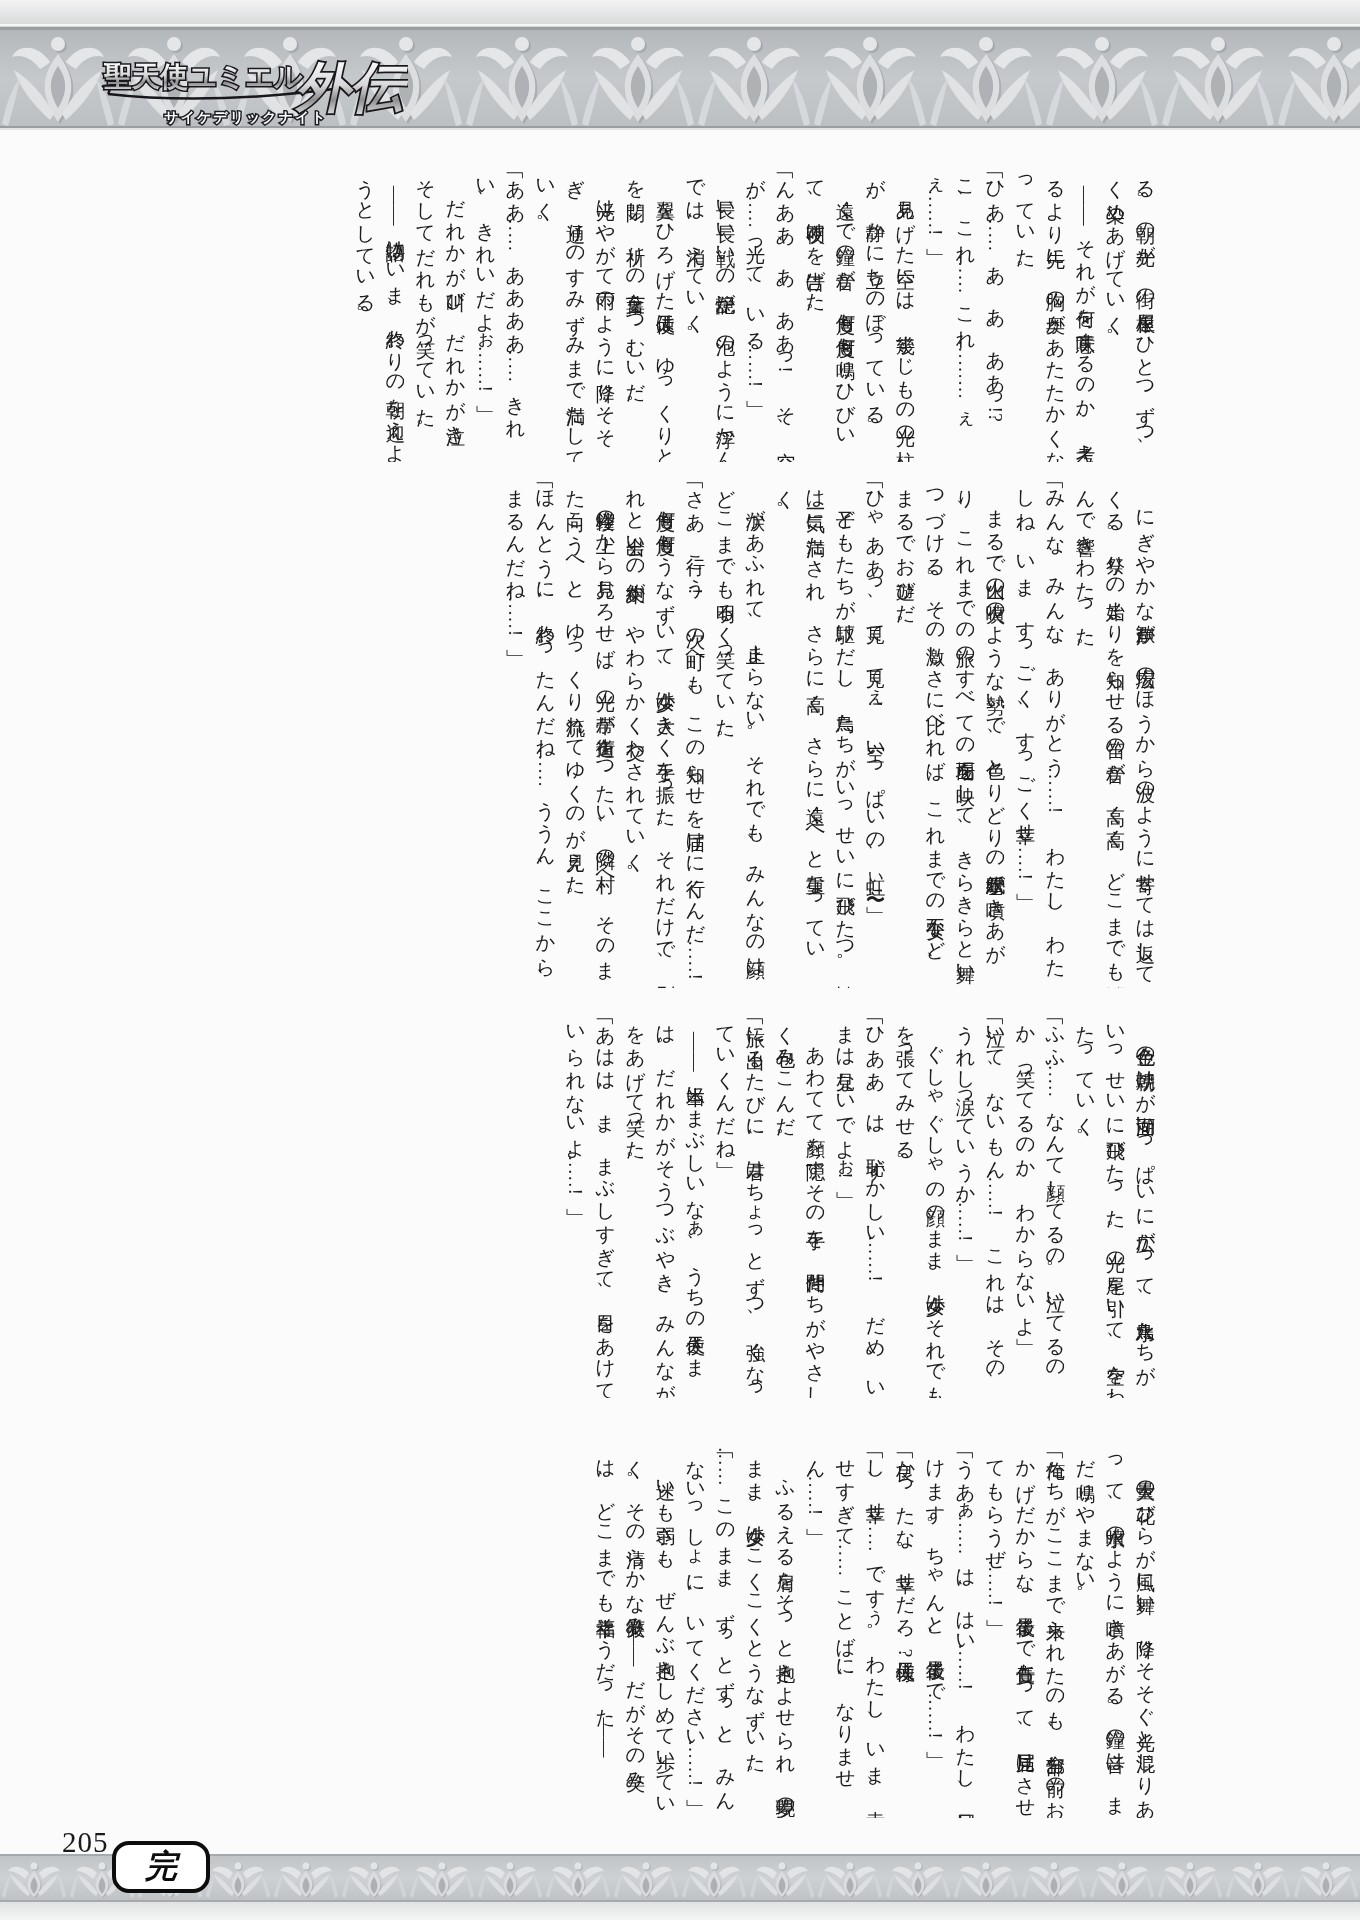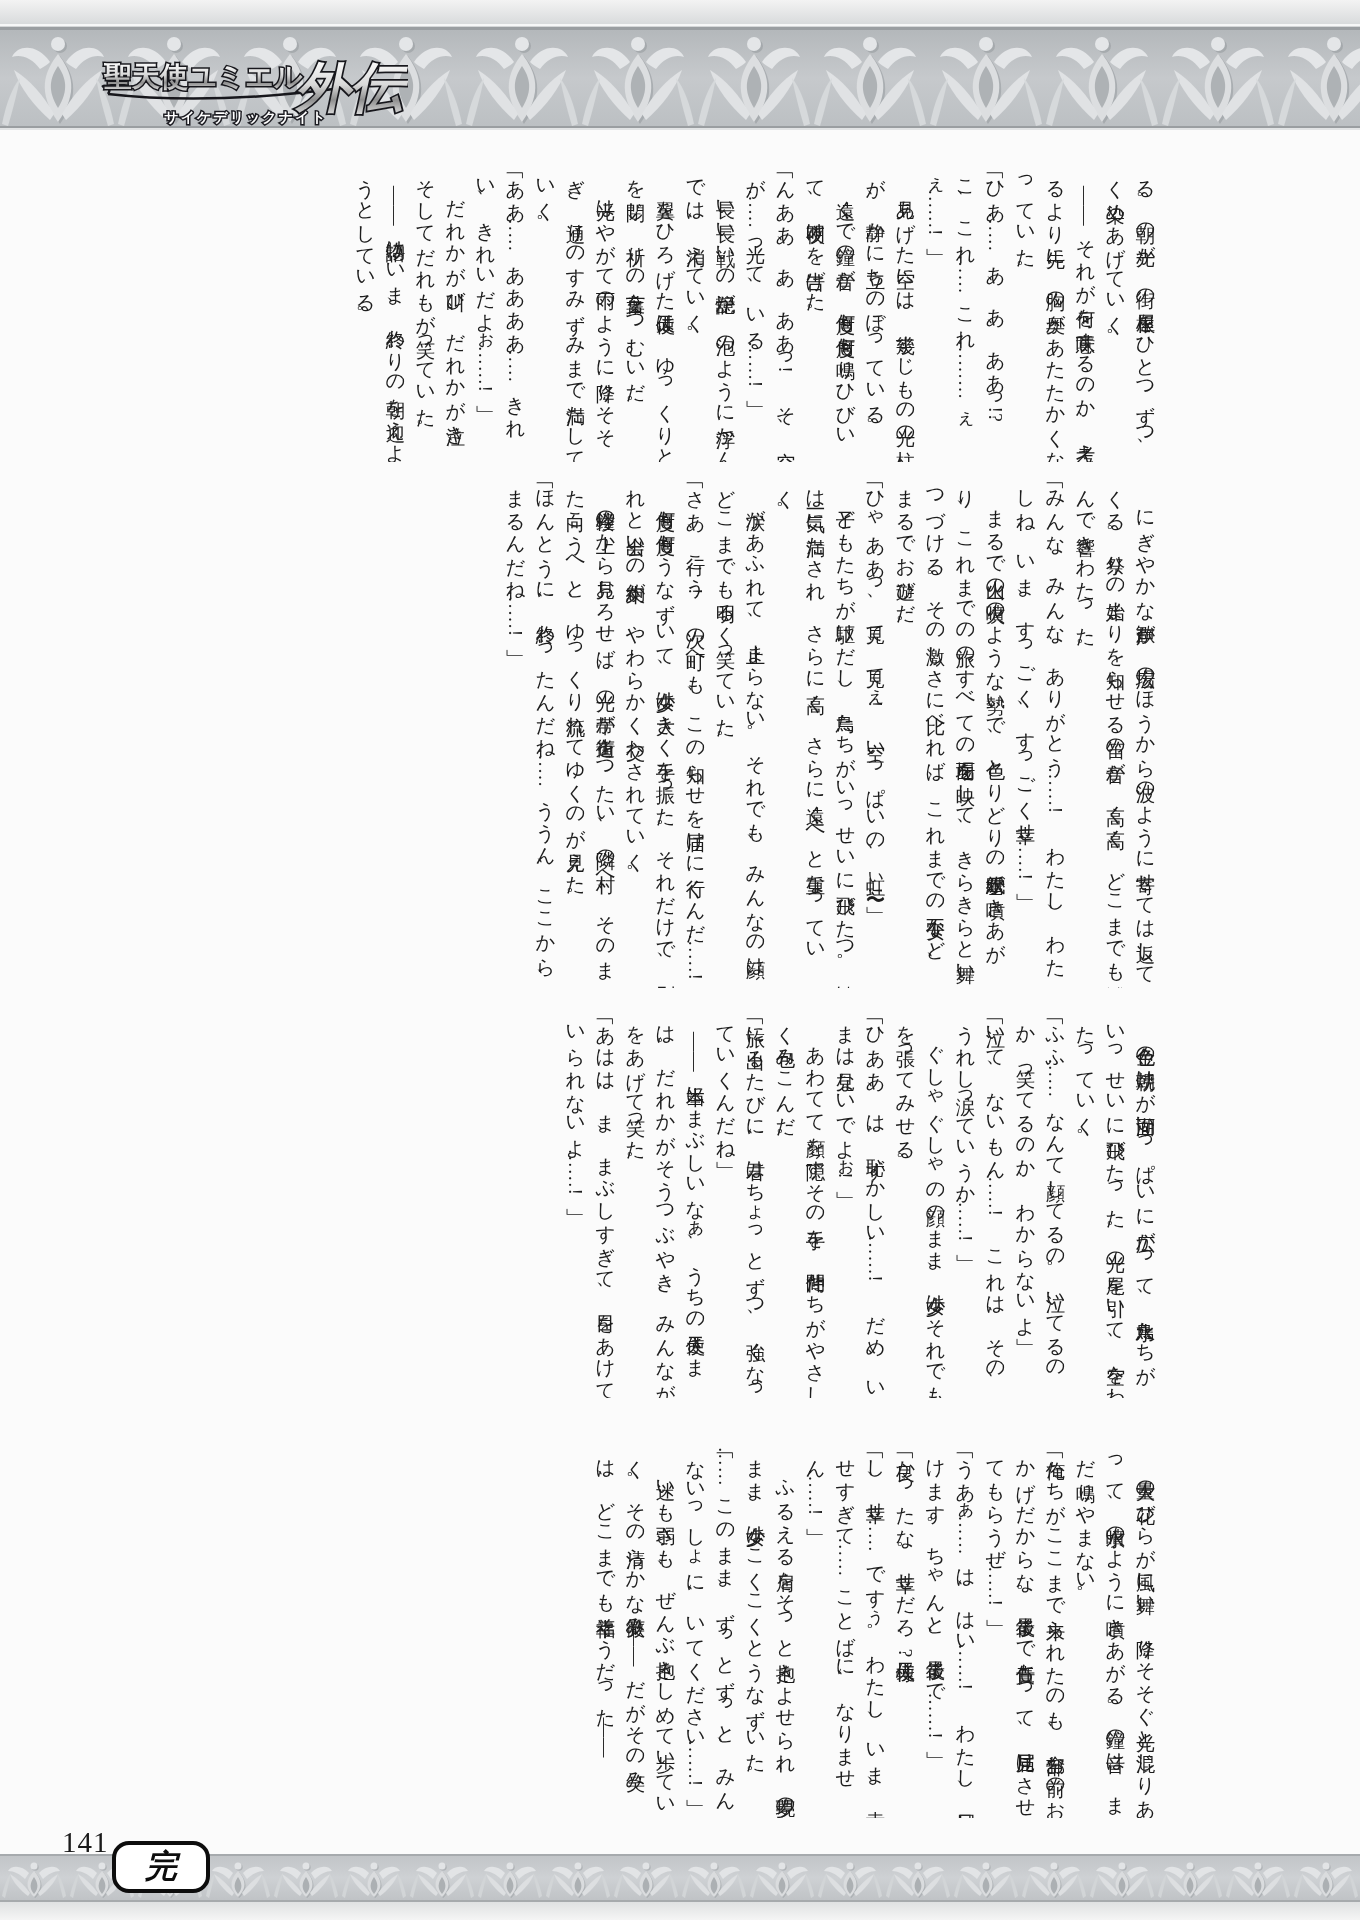--- a/index.html
+++ b/index.html
@@ -146,21 +146,21 @@
     <p style="margin:0">　大量の花びらが風に舞い、降りそそぐ光と混じりあって、噴水のように噴きあがる。鐘の音は、まだ鳴りやまない。
 「俺たちがここまで来られたのも、全部お前のおかげだからな。最後まで責任もって、見届けさせてもらうぜ……!」
 「うあぁ……は、はい……!　わたし、見届けます。ちゃんと、最後まで……!」
 「良かったな。幸せだろ、天使様?」
 「し、幸せ……ですぅ。わたし、いま、幸せすぎて……ことばに、なりません……!」
 　ふるえる肩をそっと抱きよせられ、夢現のまま、少女はこくこくとうなずいた。
 「……このまま、ずっとずっと、みんないっしょに、いてください……!」
 　迷いも弱さも、ぜんぶ抱きしめて歩いていく。その清らかな微笑み――だがその笑みは、どこまでも幸福そうだった――</p>
   </section>
 
-  <span class="page-number">141</span>
+  <span class="page-number">205</span>
   <div class="end-badge">
     <span>完</span>
   </div>
 
   <div class="band-bottom">
     <svg width="1360" height="66">
       <defs>
         <linearGradient id="botbg" x1="0" y1="0" x2="0" y2="1">
           <stop offset="0" stop-color="#c2c5c8"></stop>
             <stop offset="0.5" stop-color="#ced1d4"></stop>

